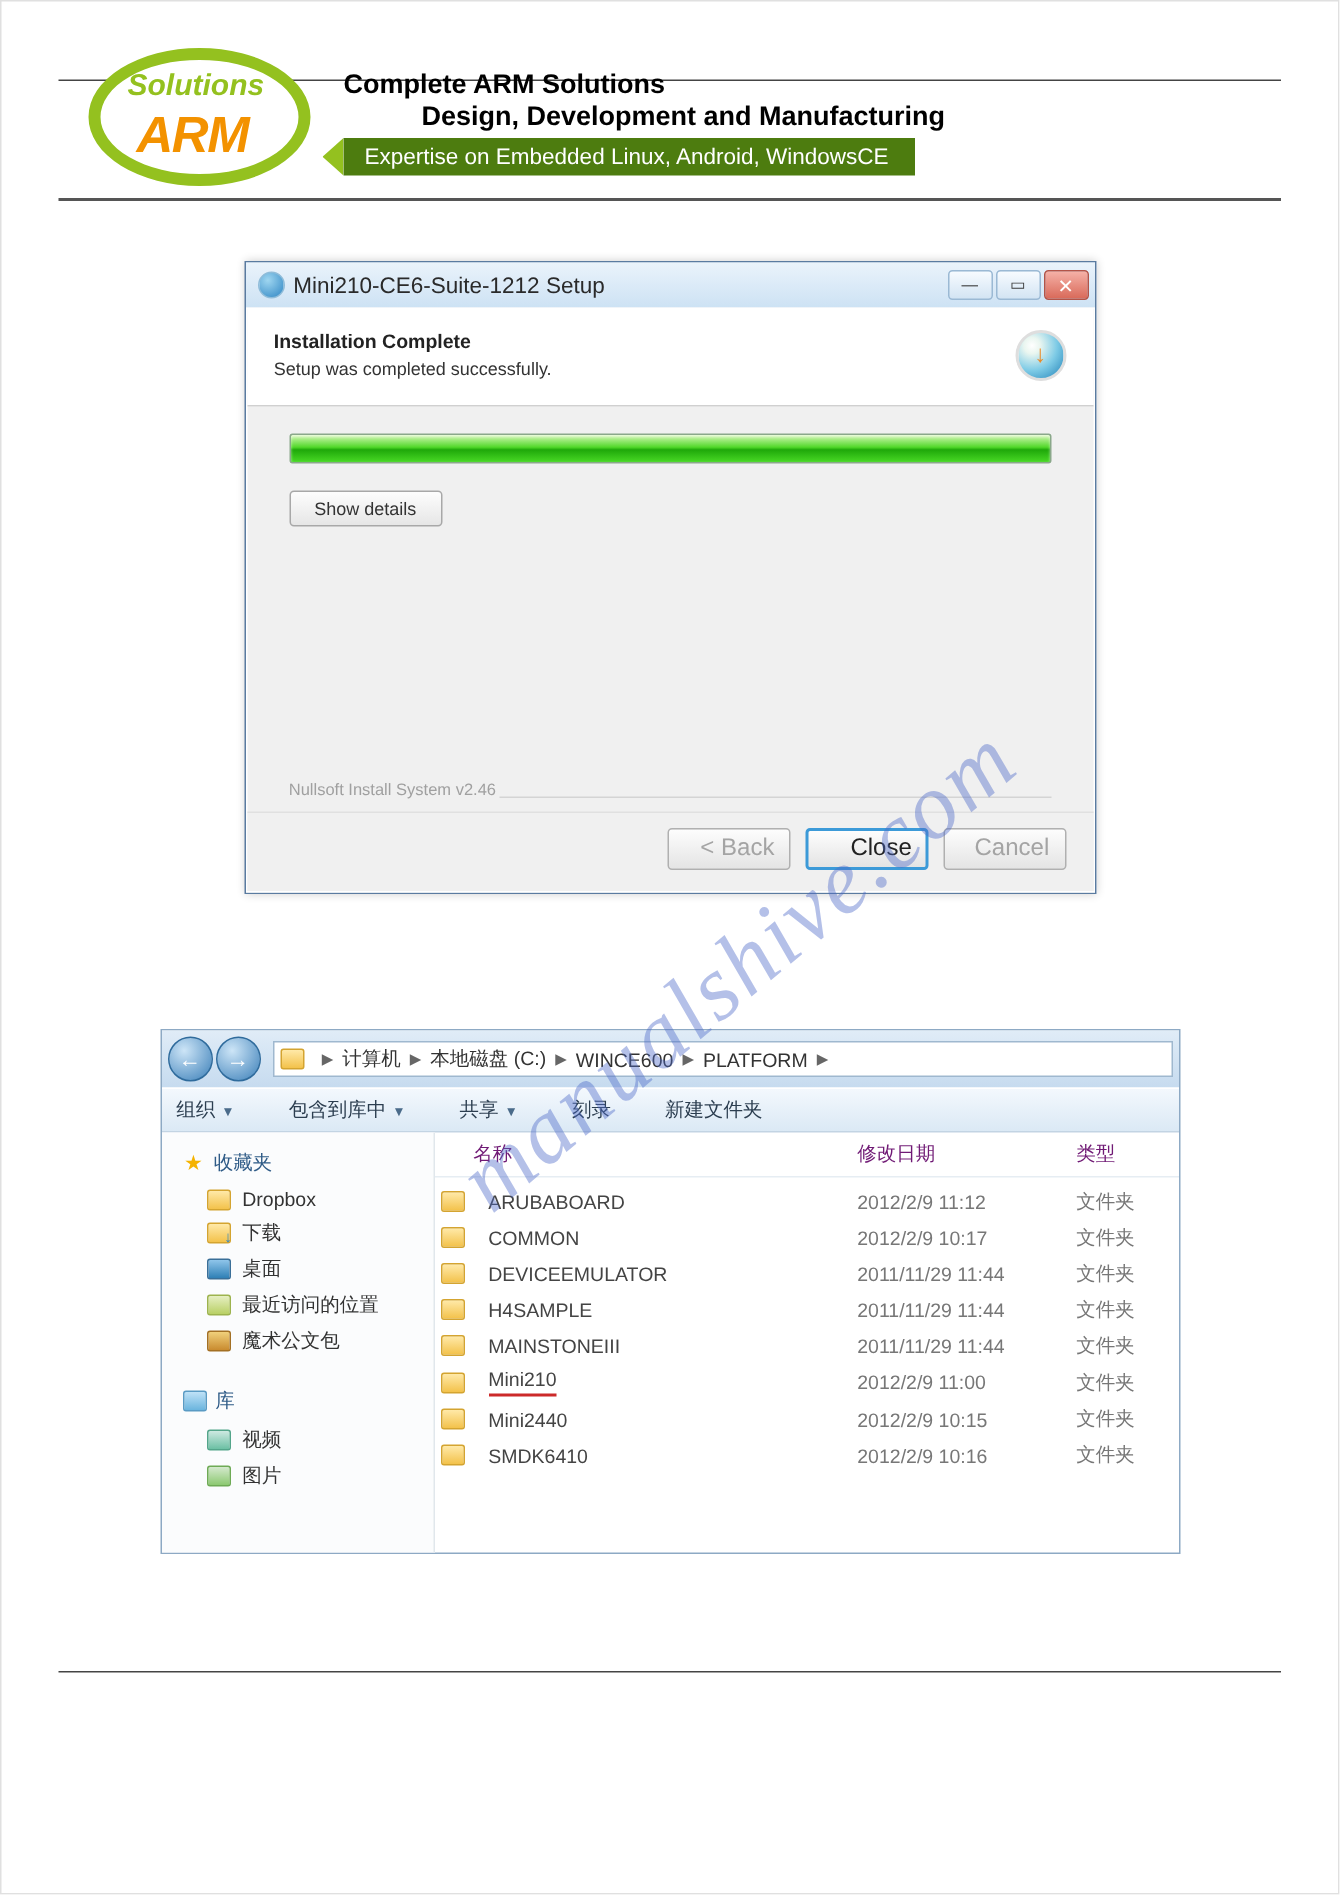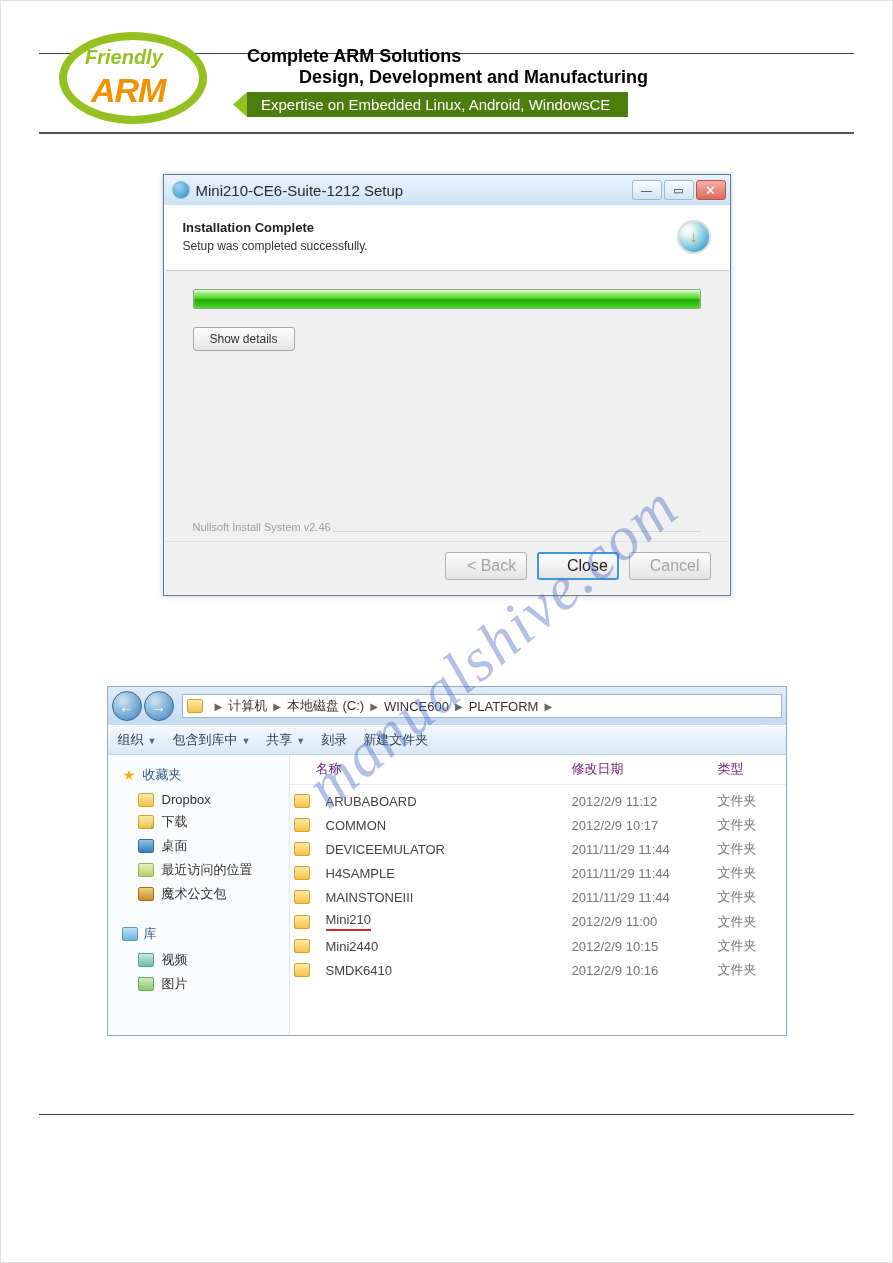--- a/index.html
+++ b/index.html
@@ -6,21 +6,21 @@
   body { background: #f5f5f5; font-family: "Segoe UI", Tahoma, Arial, sans-serif; font-size: 13px; color: #333; }
   .page { width: 893px; height: 1263px; margin: 0 auto; background: #fff; position: relative; border: 1px solid #e0e0e0; padding-top: 52px; }
   .page-inner { border-top: 1px solid #444; border-bottom: 1px solid #444; margin: 0 38px; padding-bottom: 18px; }
 
   
   .hdr { position: relative; height: 80px; margin-bottom: 40px; border-bottom: 2px solid #555; }
   .logo-wrap { position: absolute; left: 20px; top: -22px; }
   .logo-ellipse { width: 148px; height: 92px; border: 8px solid #94c11f; border-radius: 50% / 50%; position: relative; background: #fff; }
   .logo-friendly { position: absolute; top: 6px; left: 18px; font-style: italic; font-weight: 700; font-size: 20px; color: #94c11f; }
   .logo-arm { position: absolute; bottom: 6px; left: 24px; font-style: italic; font-weight: 900; font-size: 34px; color: #f39200; letter-spacing: -1px; }
-  .hdr-text { position: absolute; left: 208px; top: -8px; }
+  .hdr-text { position: absolute; left: 190px; top: -8px; }
   .hdr-line1 { font-size: 18px; font-weight: 700; color: #000; }
   .hdr-line2 { font-size: 18px; font-weight: 700; color: #000; padding-left: 52px; }
   .hdr-band { margin-top: 4px; background: #4d7c0f; color: #fff; font-size: 15px; padding: 4px 18px 4px 14px; display: inline-block; position: relative; }
   .hdr-band::before { content: ""; position: absolute; left: -14px; top: 0; bottom: 0; width: 14px; background: #94c11f; clip-path: polygon(100% 0, 100% 100%, 0 50%); }
 
   
   .installer { width: 568px; margin: 0 auto 90px; border: 1px solid #5a7ba0; background: linear-gradient(#cfe4f7, #b7d2ed); box-shadow: 0 0 6px rgba(0,0,0,.2); }
   .titlebar { display: flex; align-items: center; padding: 4px 4px 4px 8px; height: 30px; background: linear-gradient(#eaf3fb, #cde2f4); }
   .title-icon { width: 18px; height: 18px; border-radius: 50%; background: radial-gradient(circle at 35% 30%, #9fd6f0, #2f86c4); margin-right: 6px; border: 1px solid #8fbcd9; }
   .title-text { flex: 1; font-size: 15px; color: #2a2a2a; }
@@ -51,21 +51,21 @@
   .wbtn.primary { border: 2px solid #3c9ad8; padding: 3px 9px; color: #222; }
 
   
   .explorer { width: 680px; margin: 0 auto 60px; border: 1px solid #8da9c4; background: #fff; font-size: 13px; }
   .exp-top { height: 38px; background: linear-gradient(#e0ecf7, #c6dbef); display: flex; align-items: center; padding: 0 4px; }
   .navround { width: 30px; height: 30px; border-radius: 50%; background: radial-gradient(circle at 35% 30%, #cde5f7, #3b7fb8); border: 1px solid #2f6b9c; margin-right: 2px; position: relative; color: #fff; }
   .navround span { position: absolute; inset: 0; display: flex; align-items: center; justify-content: center; font-size: 15px; }
   .crumb { flex: 1; height: 24px; background: #fff; border: 1px solid #9fb8cf; display: flex; align-items: center; margin-left: 6px; padding: 0 4px; color: #333; }
   .crumb .folder-ico { width: 16px; height: 14px; background: linear-gradient(#ffe9a8, #f3c24b); border: 1px solid #d4a430; border-radius: 2px; margin-right: 6px; }
   .crumb-sep { margin: 0 6px; color: #666; font-size: 10px; }
-  .exp-toolbar { height: 30px; background: linear-gradient(#f3f8fd, #dbe9f5); border-top: 1px solid #fff; border-bottom: 1px solid #c3d4e3; display: flex; align-items: center; padding: 0 10px; gap: 16px; color: #2c3e50; }
+  .exp-toolbar { height: 30px; background: linear-gradient(#f3f8fd, #dbe9f5); border-top: 1px solid #fff; border-bottom: 1px solid #c3d4e3; display: flex; align-items: center; padding: 0 10px; gap: 36px; color: #2c3e50; }
   .tb-item .drop { font-size: 9px; margin-left: 4px; color: #4a6b8a; }
 
   .exp-body { display: flex; min-height: 280px; }
   .sidebar { width: 182px; border-right: 1px solid #e1e7ec; padding: 6px 0 6px 8px; background: #fbfcfd; }
   .side-group-title { display: flex; align-items: center; padding: 5px 6px; color: #2f5b87; }
   .star-ico { width: 15px; height: 15px; margin-right: 6px; display: inline-flex; align-items: center; justify-content: center; color: #f5b301; font-size: 14px; }
   .side-item { display: flex; align-items: center; padding: 3px 6px 3px 22px; color: #333; }
   .ico { width: 16px; height: 14px; margin-right: 8px; flex-shrink: 0; }
   .ico-folder { background: linear-gradient(#ffe9a8, #f3c24b); border: 1px solid #d4a430; border-radius: 2px; }
   .ico-download { background: linear-gradient(#ffe9a8, #f3c24b); border: 1px solid #d4a430; border-radius: 2px; position: relative; }
@@ -89,21 +89,21 @@
 </style>
 </head>
 <body>
 
 <div class="page">
   <div class="page-inner">
 
   <div class="hdr">
     <div class="logo-wrap">
       <div class="logo-ellipse">
-        <div class="logo-friendly">Friendly</div>
+        <div class="logo-friendly">Solutions</div>
         <div class="logo-arm">ARM</div>
       </div>
     </div>
     <div class="hdr-text">
       <div class="hdr-line1">Complete ARM Solutions</div>
       <div class="hdr-line2">Design, Development and  Manufacturing</div>
       <div class="hdr-band">Expertise on Embedded Linux, Android, WindowsCE</div>
     </div>
   </div>
 

